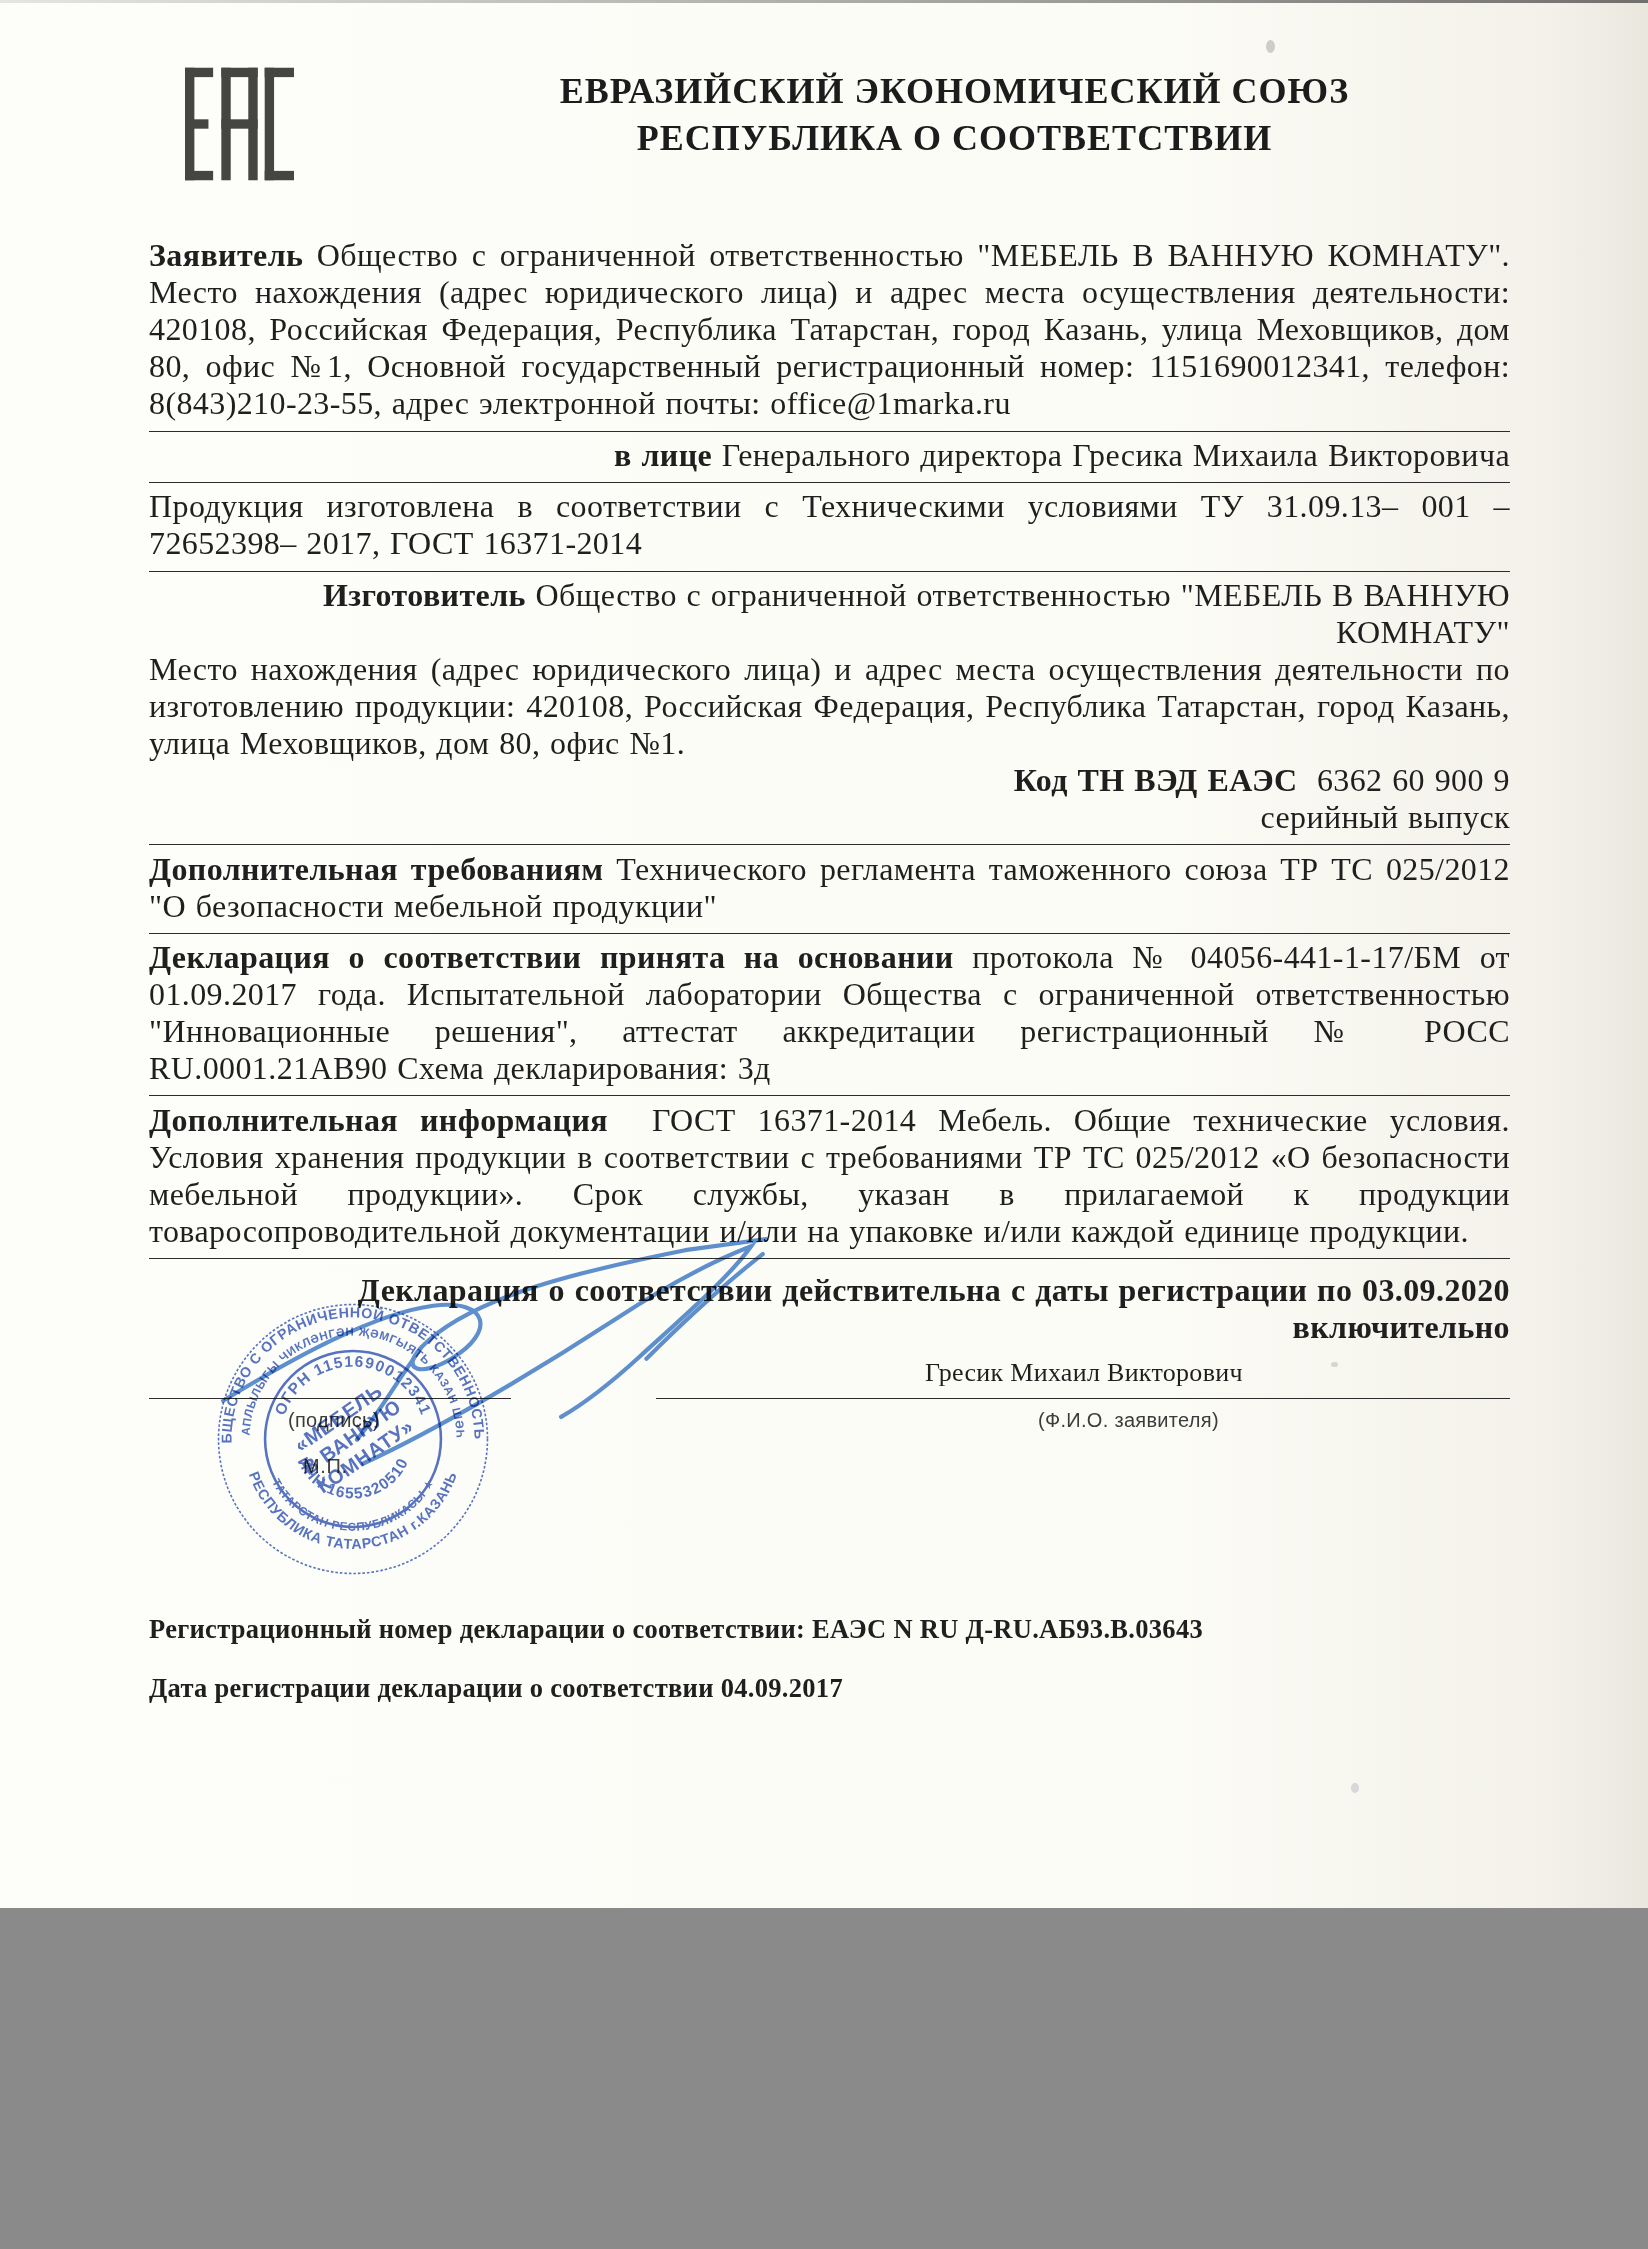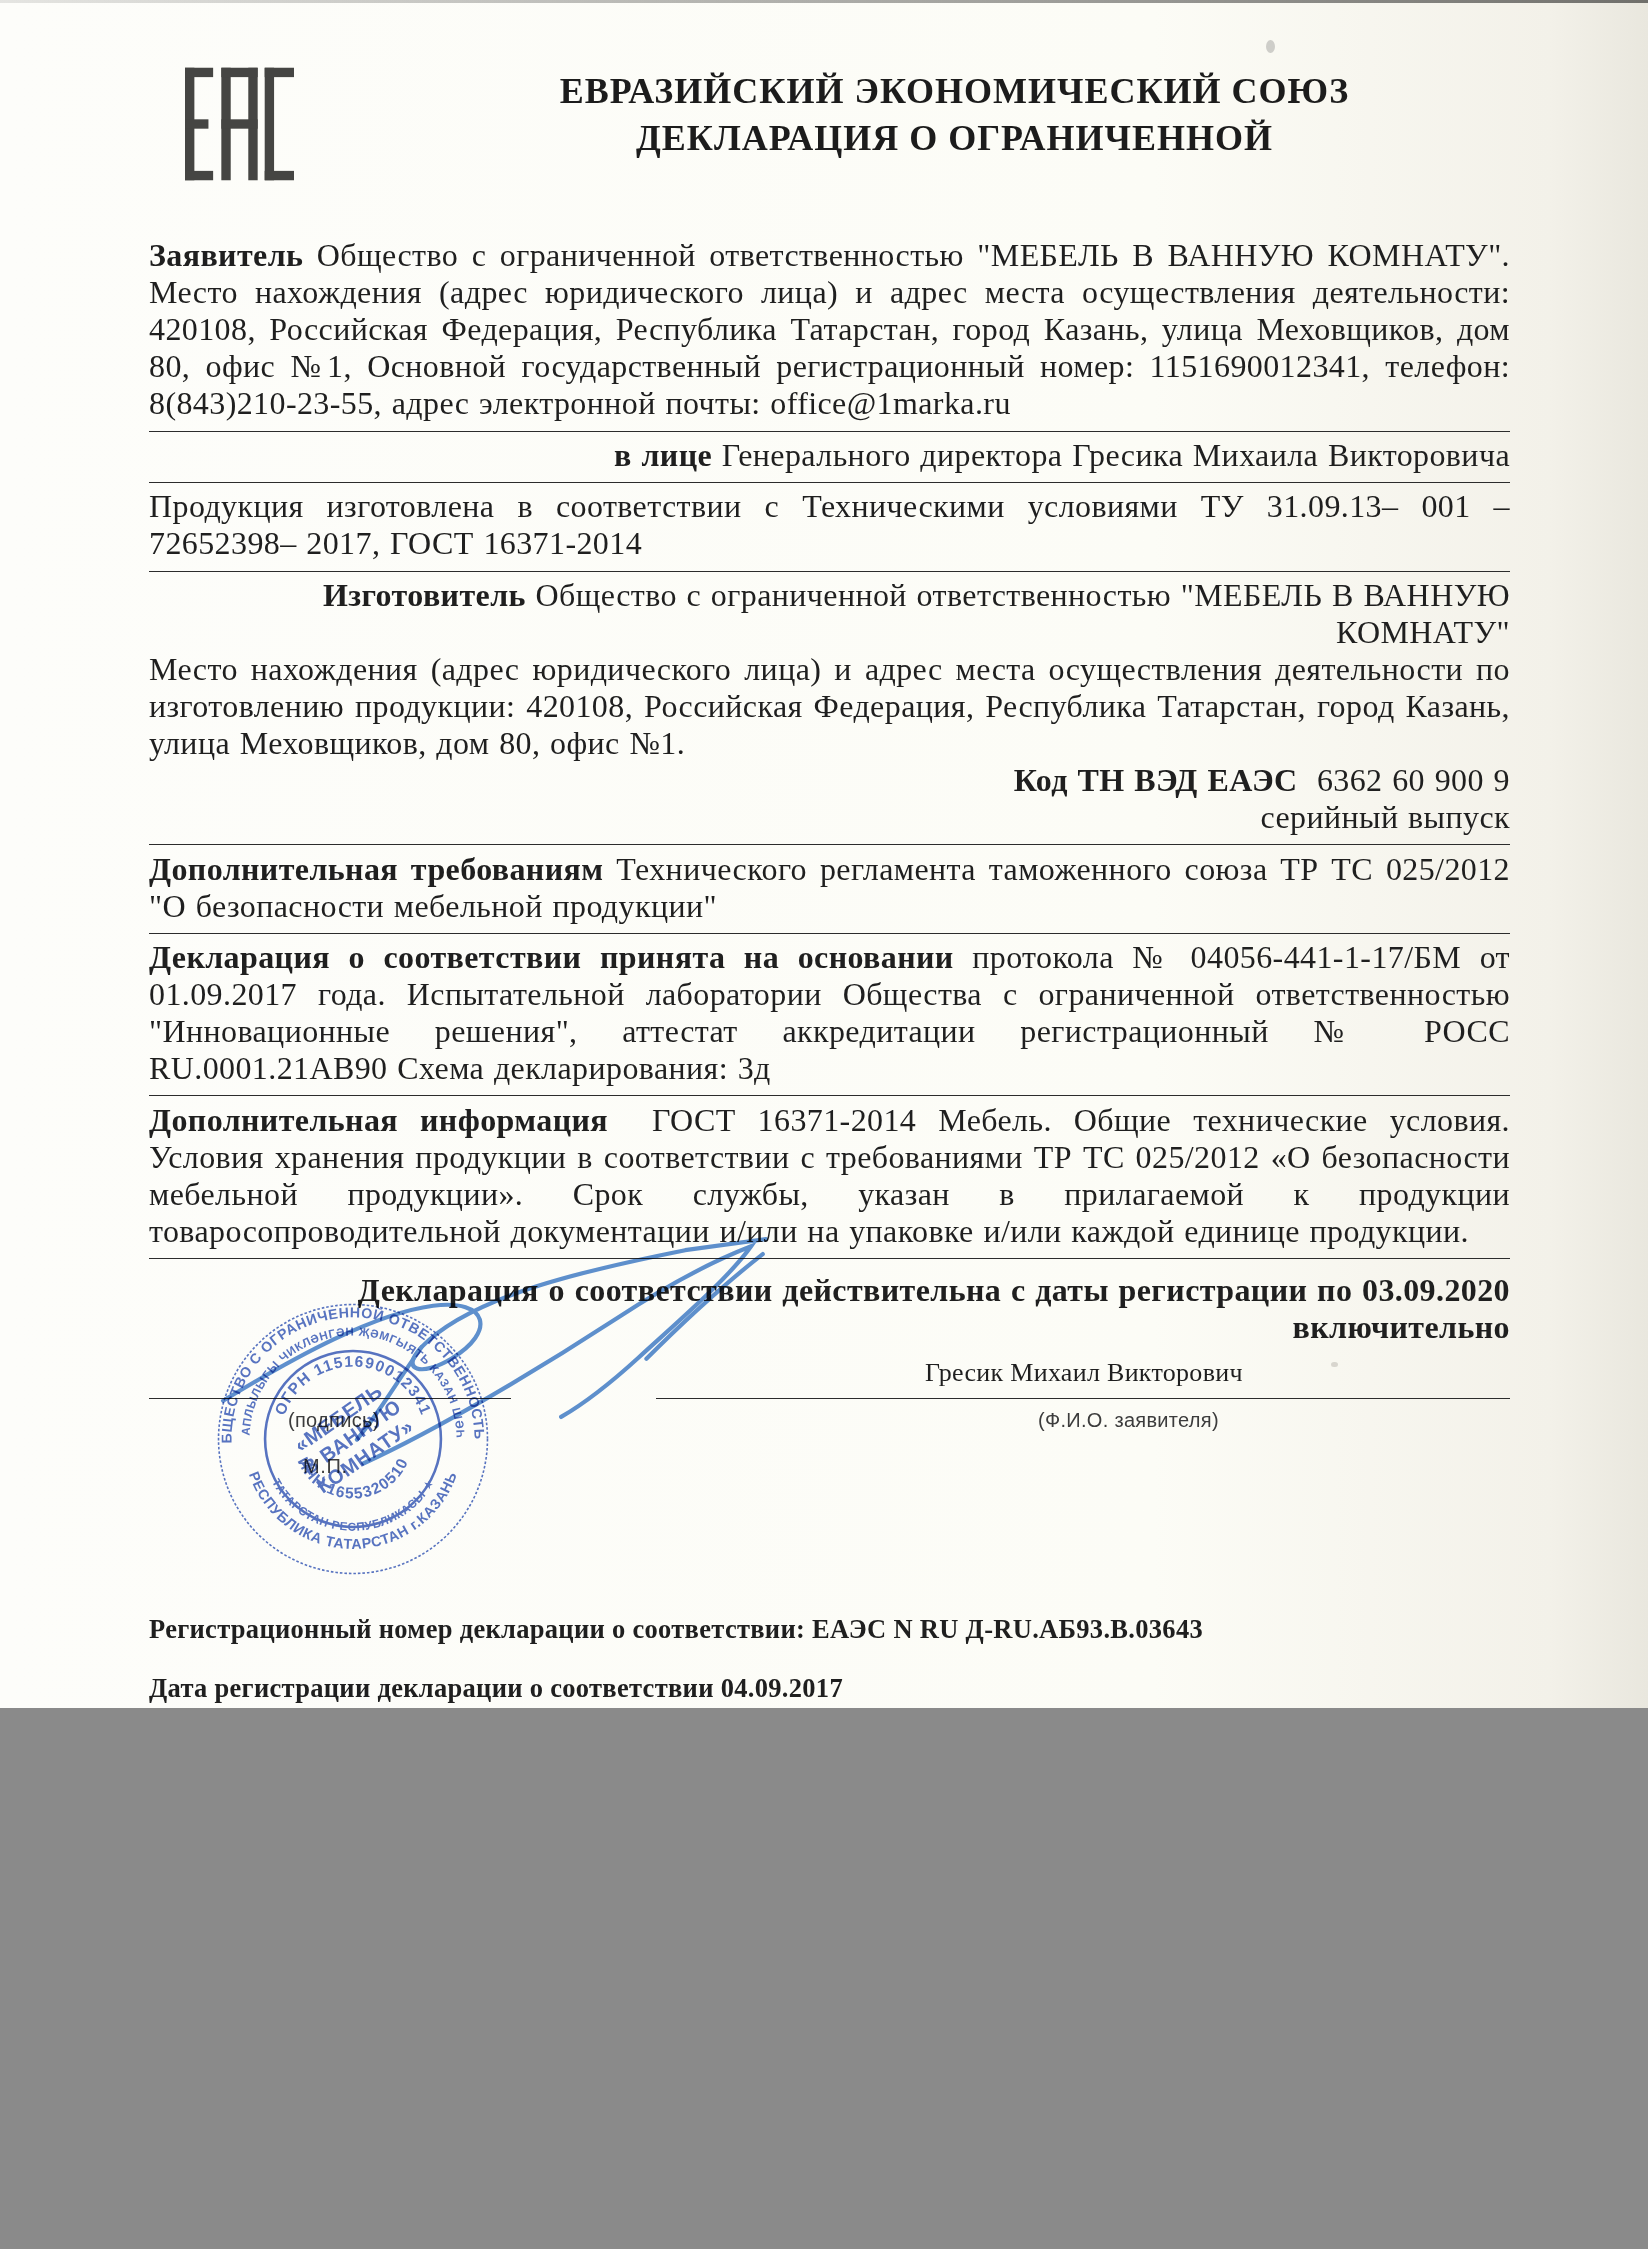--- a/index.html
+++ b/index.html
@@ -1,18 +1,18 @@
 <!DOCTYPE html>
 <html style="font-size:10.3px"><head>
 <meta charset="utf-8">
 <style>
   html,body{margin:0;padding:0;background:#8a8a8a;}
   .page{
     position:relative;
-    width:1648px;height:1708px;
+    width:1648px;height:1908px;
     margin:0 auto;
     overflow:hidden;
     background:linear-gradient(90deg,#fdfdfa 0%,#fcfcf6 70%,#f3f1e9 94%,#e9e7de 100%);
     font-family:"Liberation Serif","DejaVu Serif",serif;
     color:#1f1f1f;
   }
   .page::before{ 
     content:"";position:absolute;top:0;left:0;right:0;height:2.6px;
     background:linear-gradient(90deg,rgba(90,90,86,.15),rgba(60,60,58,.7));
   }
@@ -103,21 +103,21 @@
 
           <g transform="translate(136,0)">
             <rect x="0" y="0" width="16" height="192"></rect>
             <rect x="0" y="0" width="50" height="16"></rect>
             <rect x="0" y="176" width="50" height="16"></rect>
           </g>
         </g>
       </svg>
       <div class="titles">
         <div>ЕВРАЗИЙСКИЙ ЭКОНОМИЧЕСКИЙ СОЮЗ</div>
-        <div>ДЕКЛАРАЦИЯ О ОГРАНИЧЕННОЙ</div>
+        <div>РЕСПУБЛИКА О СООТВЕТСТВИИ</div>
       </div>
     </div>
 
     <div class="sec sec1">
       <p class="doc"><span class="lbl">Заявитель</span> <span>Общество с ограниченной ответственностью "МЕБЕЛЬ В ВАННУЮ КОМНАТУ". Место нахождения (адрес юридического лица) и адрес места осуществления деятельности: 420108, Российская Федерация, Республика Татарстан, город Казань, улица Меховщиков, дом 80, офис №1, Основной государственный регистрационный номер: 1151690012341, телефон: 8(843)210-23-55, адрес электронной почты: office@1marka.ru</span></p>
     </div>
 
     <div class="sec">
       <p class="doc left"><span class="lbl">в лице</span> <span>Генерального директора Гресика Михаила Викторовича</span></p>
     </div>

